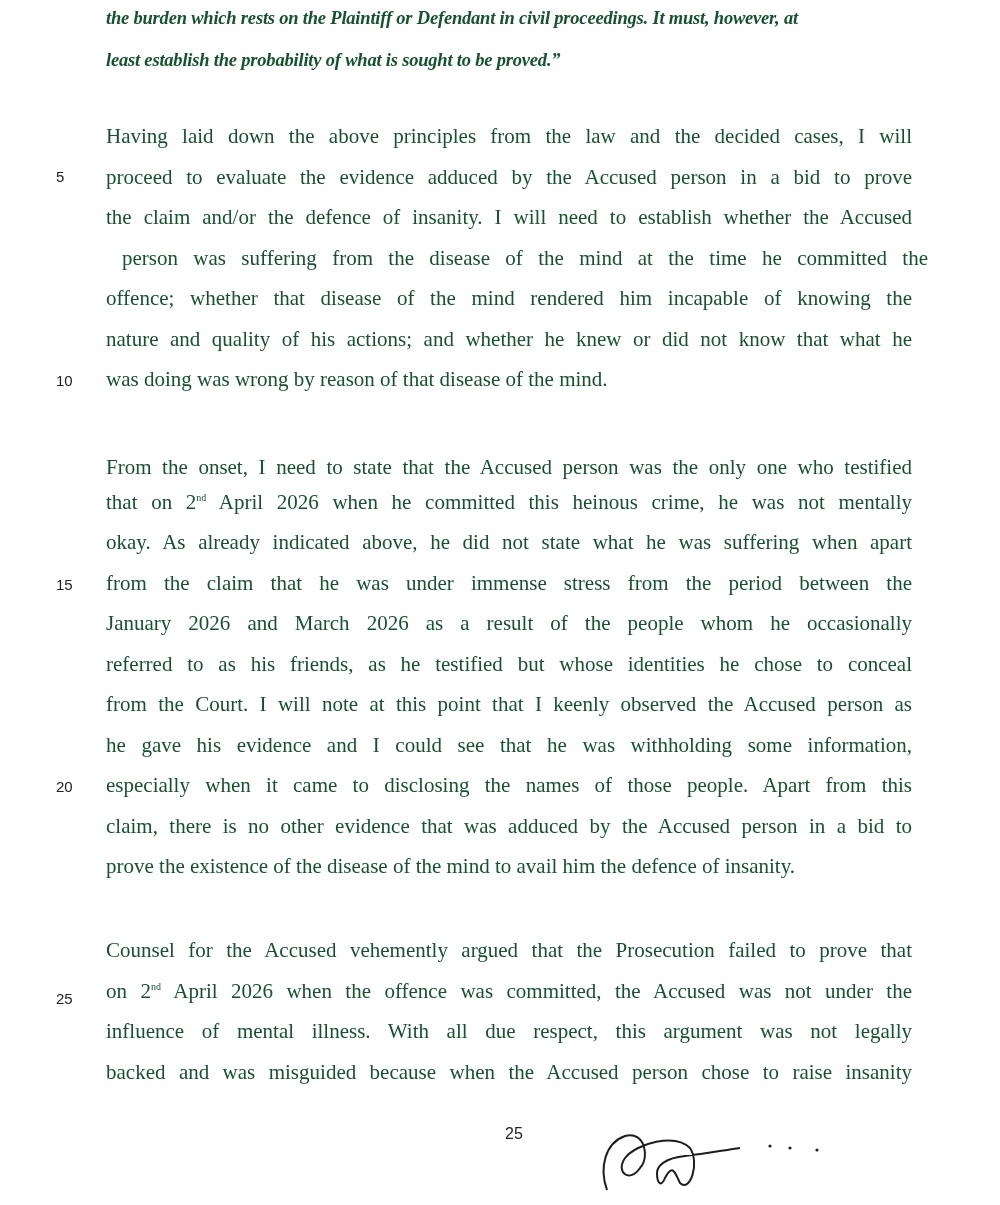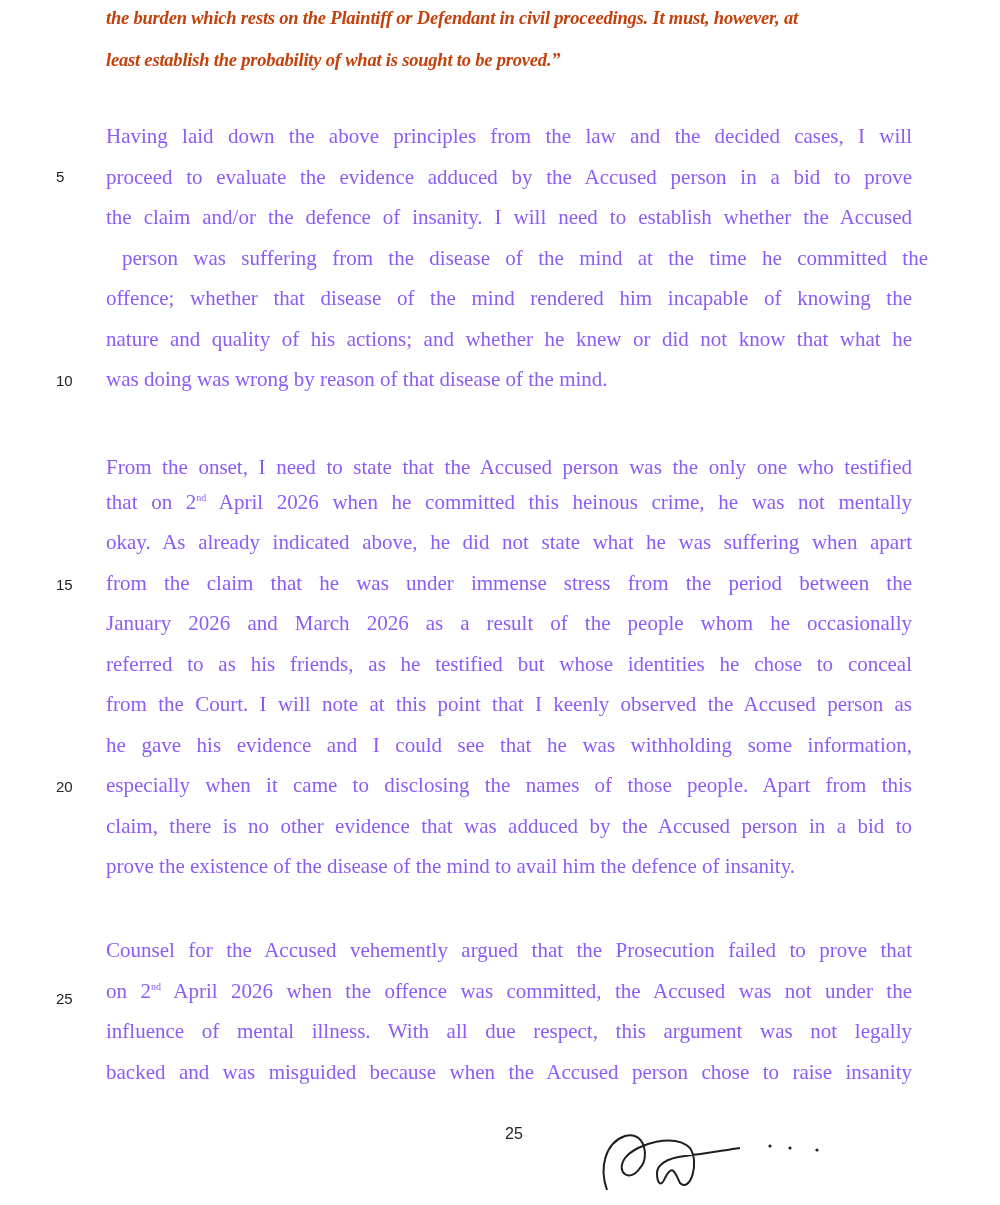--- a/index.html
+++ b/index.html
@@ -1,21 +1,21 @@
 <!DOCTYPE html>
 <html><head>
 <meta charset="utf-8">
 <style>
   html, body { margin:0; padding:0; background:#ffffff; }
   body { width:1000px; height:1205px; position:relative; overflow:hidden;
          font-family:"Liberation Serif", "DejaVu Serif", serif; color:#1a1a1a; }
   .quote { position:absolute; left:106px; width:806px; font-style:italic; font-weight:bold;
-           font-size:18.5px; letter-spacing:-0.2px; color:#c2410c; }
+           font-size:18.5px; letter-spacing:-0.2px; color:#14532d; }
   .line { position:absolute; left:106px; width:806px; font-size:21px; white-space:nowrap;
-          text-align:justify; text-align-last:justify; color:#8b5cf6; }
+          text-align:justify; text-align-last:justify; color:#14532d; }
   .line.last { text-align-last:left; }
   .lnum { position:absolute; left:56px; font-size:15px; font-family:"Liberation Sans", sans-serif; color:#222; }
   sup { font-size:10px; line-height:0; vertical-align:super; }
   .pagenum { position:absolute; left:505px; top:1125px; font-size:16px;
              font-family:"Liberation Sans", sans-serif; color:#222; }
   .sig { position:absolute; left:595px; top:1128px; width:260px; height:70px; }
 </style>
 </head>
 <body>
 

